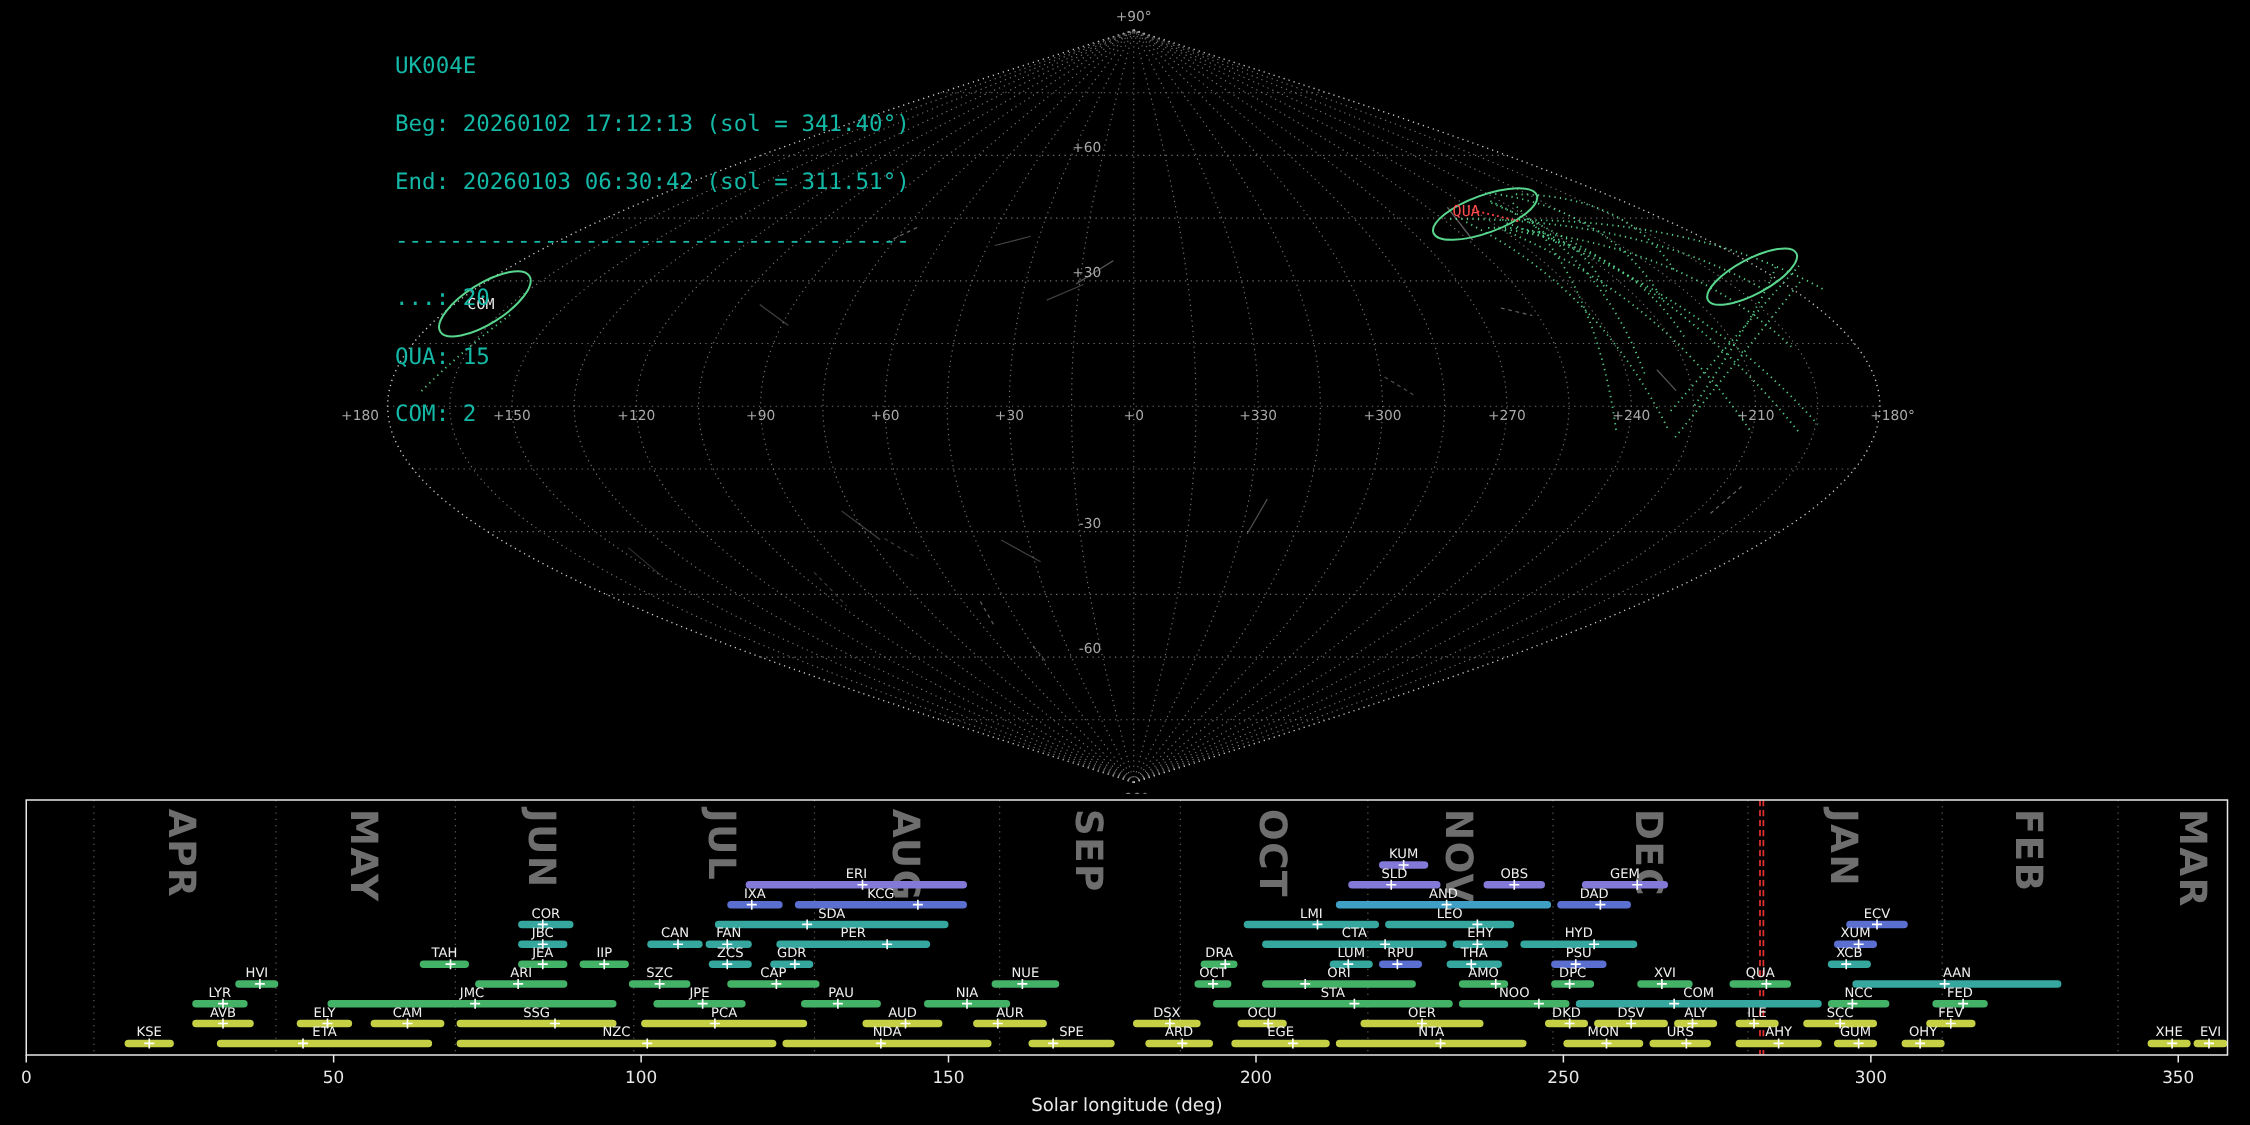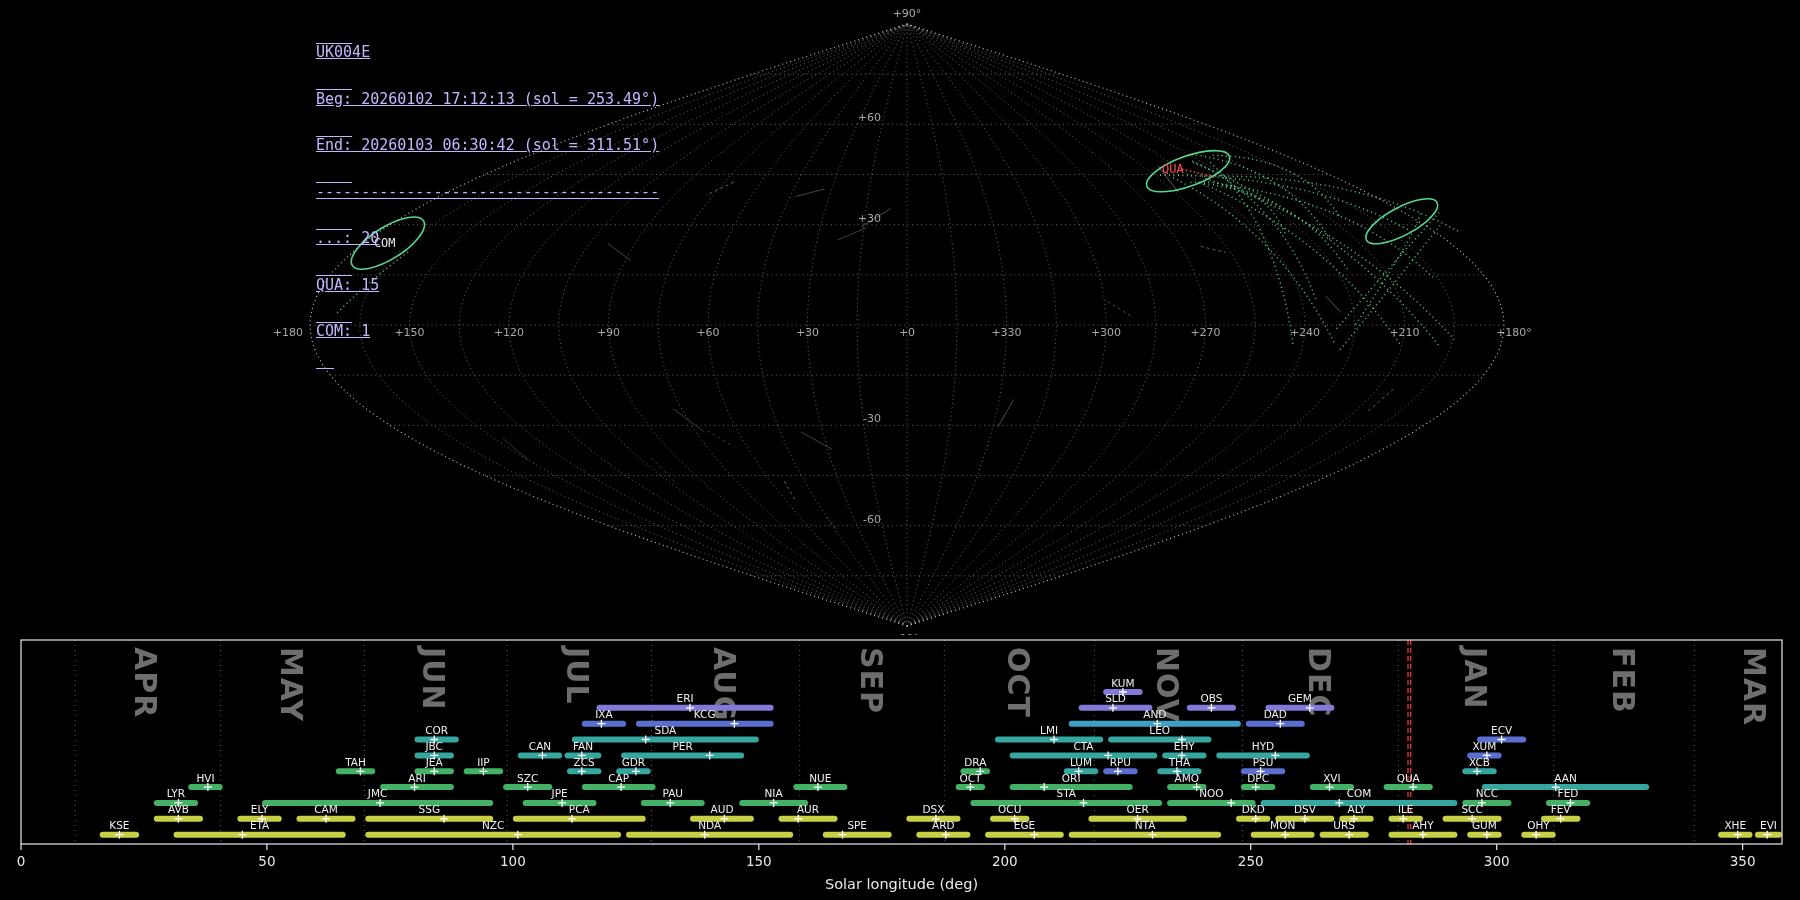--- a/index.html
+++ b/index.html
@@ -1,22 +1,22 @@
 <!DOCTYPE html>
 <html><head>
 <meta charset="utf-8">
 <style>
   html,body{margin:0;padding:0;background:#000;}
   .stage{position:relative;width:1800px;height:900px;background:#000;overflow:hidden;
          font-family:"DejaVu Sans",sans-serif;}
   #skymap{position:absolute;left:0;top:0;}
   #activity{position:absolute;left:0;top:635px;}
-  .info{position:absolute;left:316px;top:14px;color:#c4b5fd;
-        font-family:"DejaVu Sans Mono",monospace;font-size:15px;line-height:15.5px;
-        white-space:pre;z-index:5;text-decoration:underline;}
+  .info{position:absolute;left:316px;top:14px;color:#14b8a6;
+        font-family:"DejaVu Sans Mono",monospace;font-size:18px;line-height:15.5px;
+        white-space:pre;z-index:5;}
 </style>
 </head>
 <body>
 
 <div class="stage">
   <svg id="skymap" width="1800" height="635" viewBox="0 0 1800 635">
       <g>
         <line x1="752.5" y1="575.8" x2="1061.5" y2="575.8" stroke="#8f8f8f" stroke-width="0.9" stroke-dasharray="1 3.5" opacity="0.8"></line>
         <line x1="608.5" y1="525.7" x2="1205.5" y2="525.7" stroke="#8f8f8f" stroke-width="0.9" stroke-dasharray="1 3.5" opacity="0.8"></line>
         <line x1="484.9" y1="475.5" x2="1329.1" y2="475.5" stroke="#8f8f8f" stroke-width="0.9" stroke-dasharray="1 3.5" opacity="0.8"></line>
@@ -119,26 +119,26 @@
       <ellipse cx="1188.1" cy="171.2" rx="44" ry="15" transform="rotate(-20 1188.1 171.2)" fill="none" stroke="#58d68d" stroke-width="1.6"></ellipse>
       <text x="1162.1" y="173.2" fill="#ff4d4d" font-size="12" font-family="&quot;DejaVu Sans Mono&quot;,monospace">QUA</text>
       <line x1="1178.0819319667257" y1="168.15555555555557" x2="1216.0819319667257" y2="177.15555555555557" stroke="#ff4040" stroke-width="1.5" stroke-dasharray="1.5 2.5"></line>
       <ellipse cx="387.9" cy="243.1" rx="42" ry="16" transform="rotate(-32 387.9 243.1)" fill="none" stroke="#58d68d" stroke-width="1.6"></ellipse>
       <text x="373.9" y="247.1" fill="#e8e8e8" font-size="12" font-family="&quot;DejaVu Sans Mono&quot;,monospace">COM</text>
       <ellipse cx="1401.7" cy="221.3" rx="40" ry="14" transform="rotate(-28 1401.7 221.3)" fill="none" stroke="#58d68d" stroke-width="1.6"></ellipse>
     </svg>
 
   <div class="info">
     <div>UK004E</div>
-    <div>Beg: 20260102 17:12:13 (sol = 253.49°)</div>
+    <div>Beg: 20260102 17:12:13 (sol = 341.40°)</div>
     <div>End: 20260103 06:30:42 (sol = 311.51°)</div>
     <div>--------------------------------------</div>
     <div>...: 20</div>
     <div>QUA: 15</div>
-    <div>COM: 1</div>
+    <div>COM: 2</div>
   </div>
 
   <svg id="activity" width="1800" height="265" viewBox="0 0 1800 265">
       <g>
         <line x1="75.1" y1="5" x2="75.1" y2="209" stroke="#5a5a5a" stroke-width="1" stroke-dasharray="1 4"></line>
         <text transform="translate(135.4,12) rotate(90)" fill="#6e6e6e" font-size="30" font-weight="600" letter-spacing="1px">APR</text>
         <line x1="220.7" y1="5" x2="220.7" y2="209" stroke="#5a5a5a" stroke-width="1" stroke-dasharray="1 4"></line>
         <text transform="translate(280.5,12) rotate(90)" fill="#6e6e6e" font-size="30" font-weight="600" letter-spacing="1px">MAY</text>
         <line x1="364.3" y1="5" x2="364.3" y2="209" stroke="#5a5a5a" stroke-width="1" stroke-dasharray="1 4"></line>
         <text transform="translate(423.2,12) rotate(90)" fill="#6e6e6e" font-size="30" font-weight="600" letter-spacing="1px">JUN</text>

